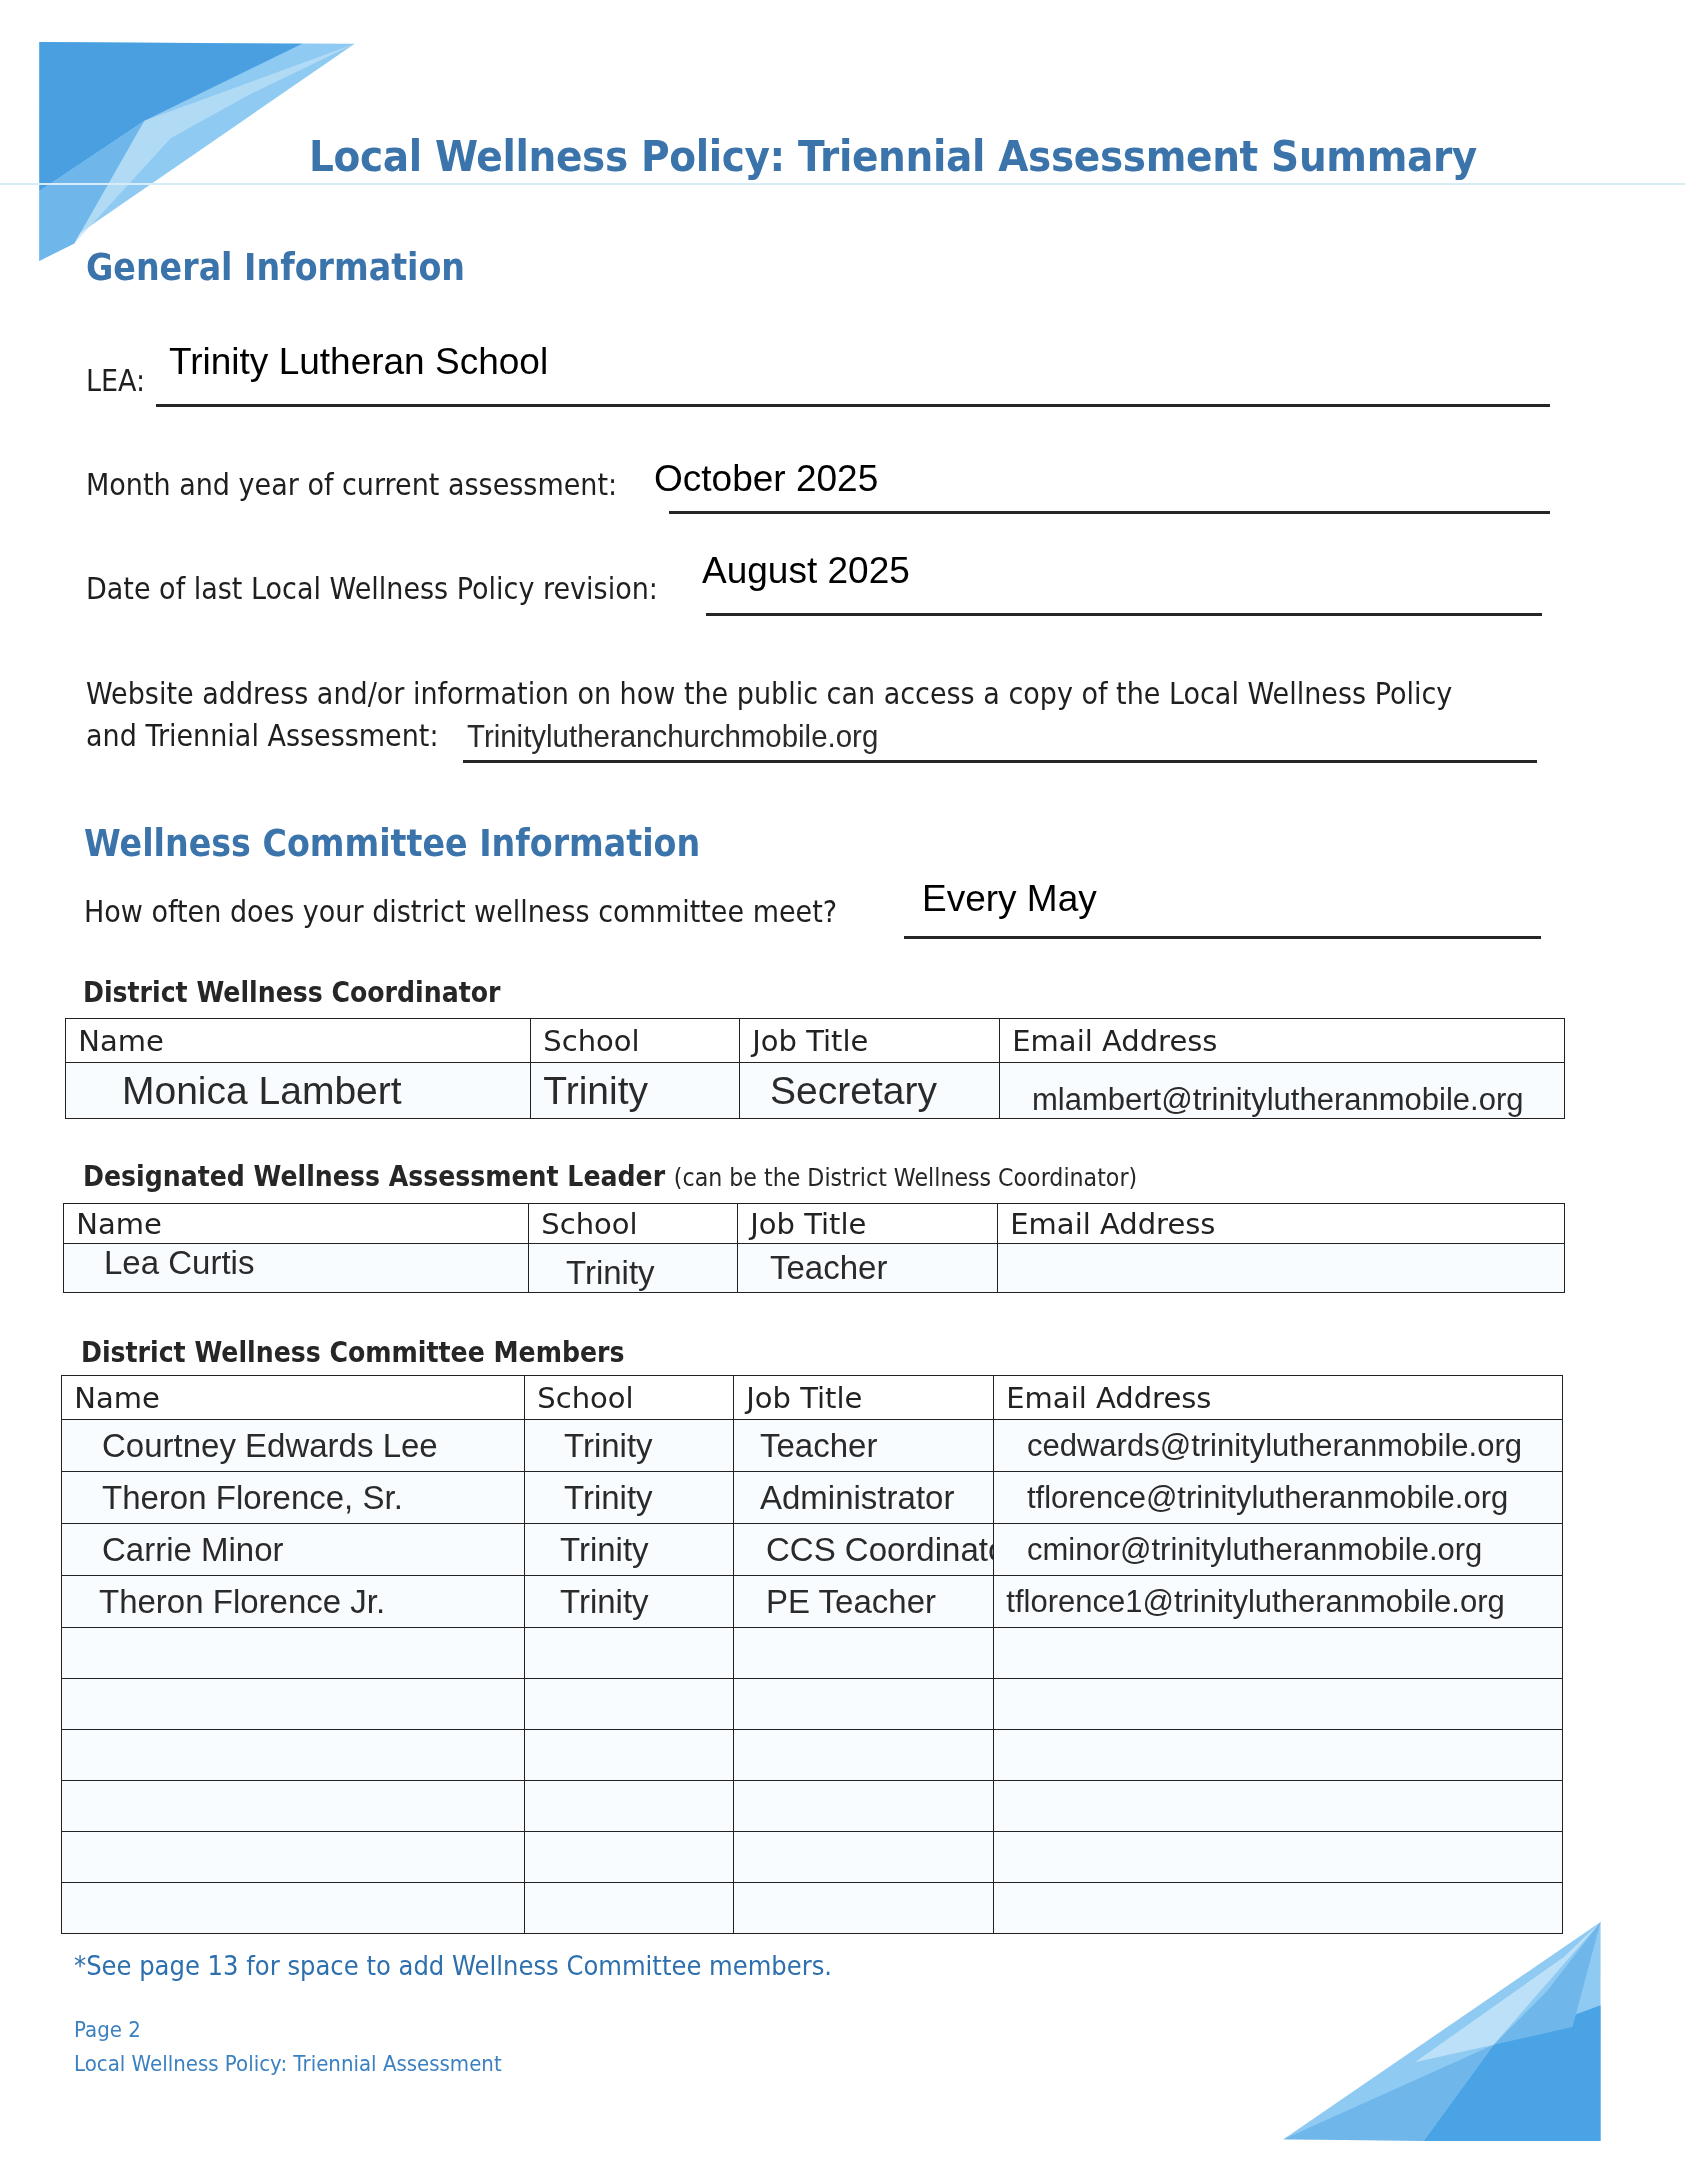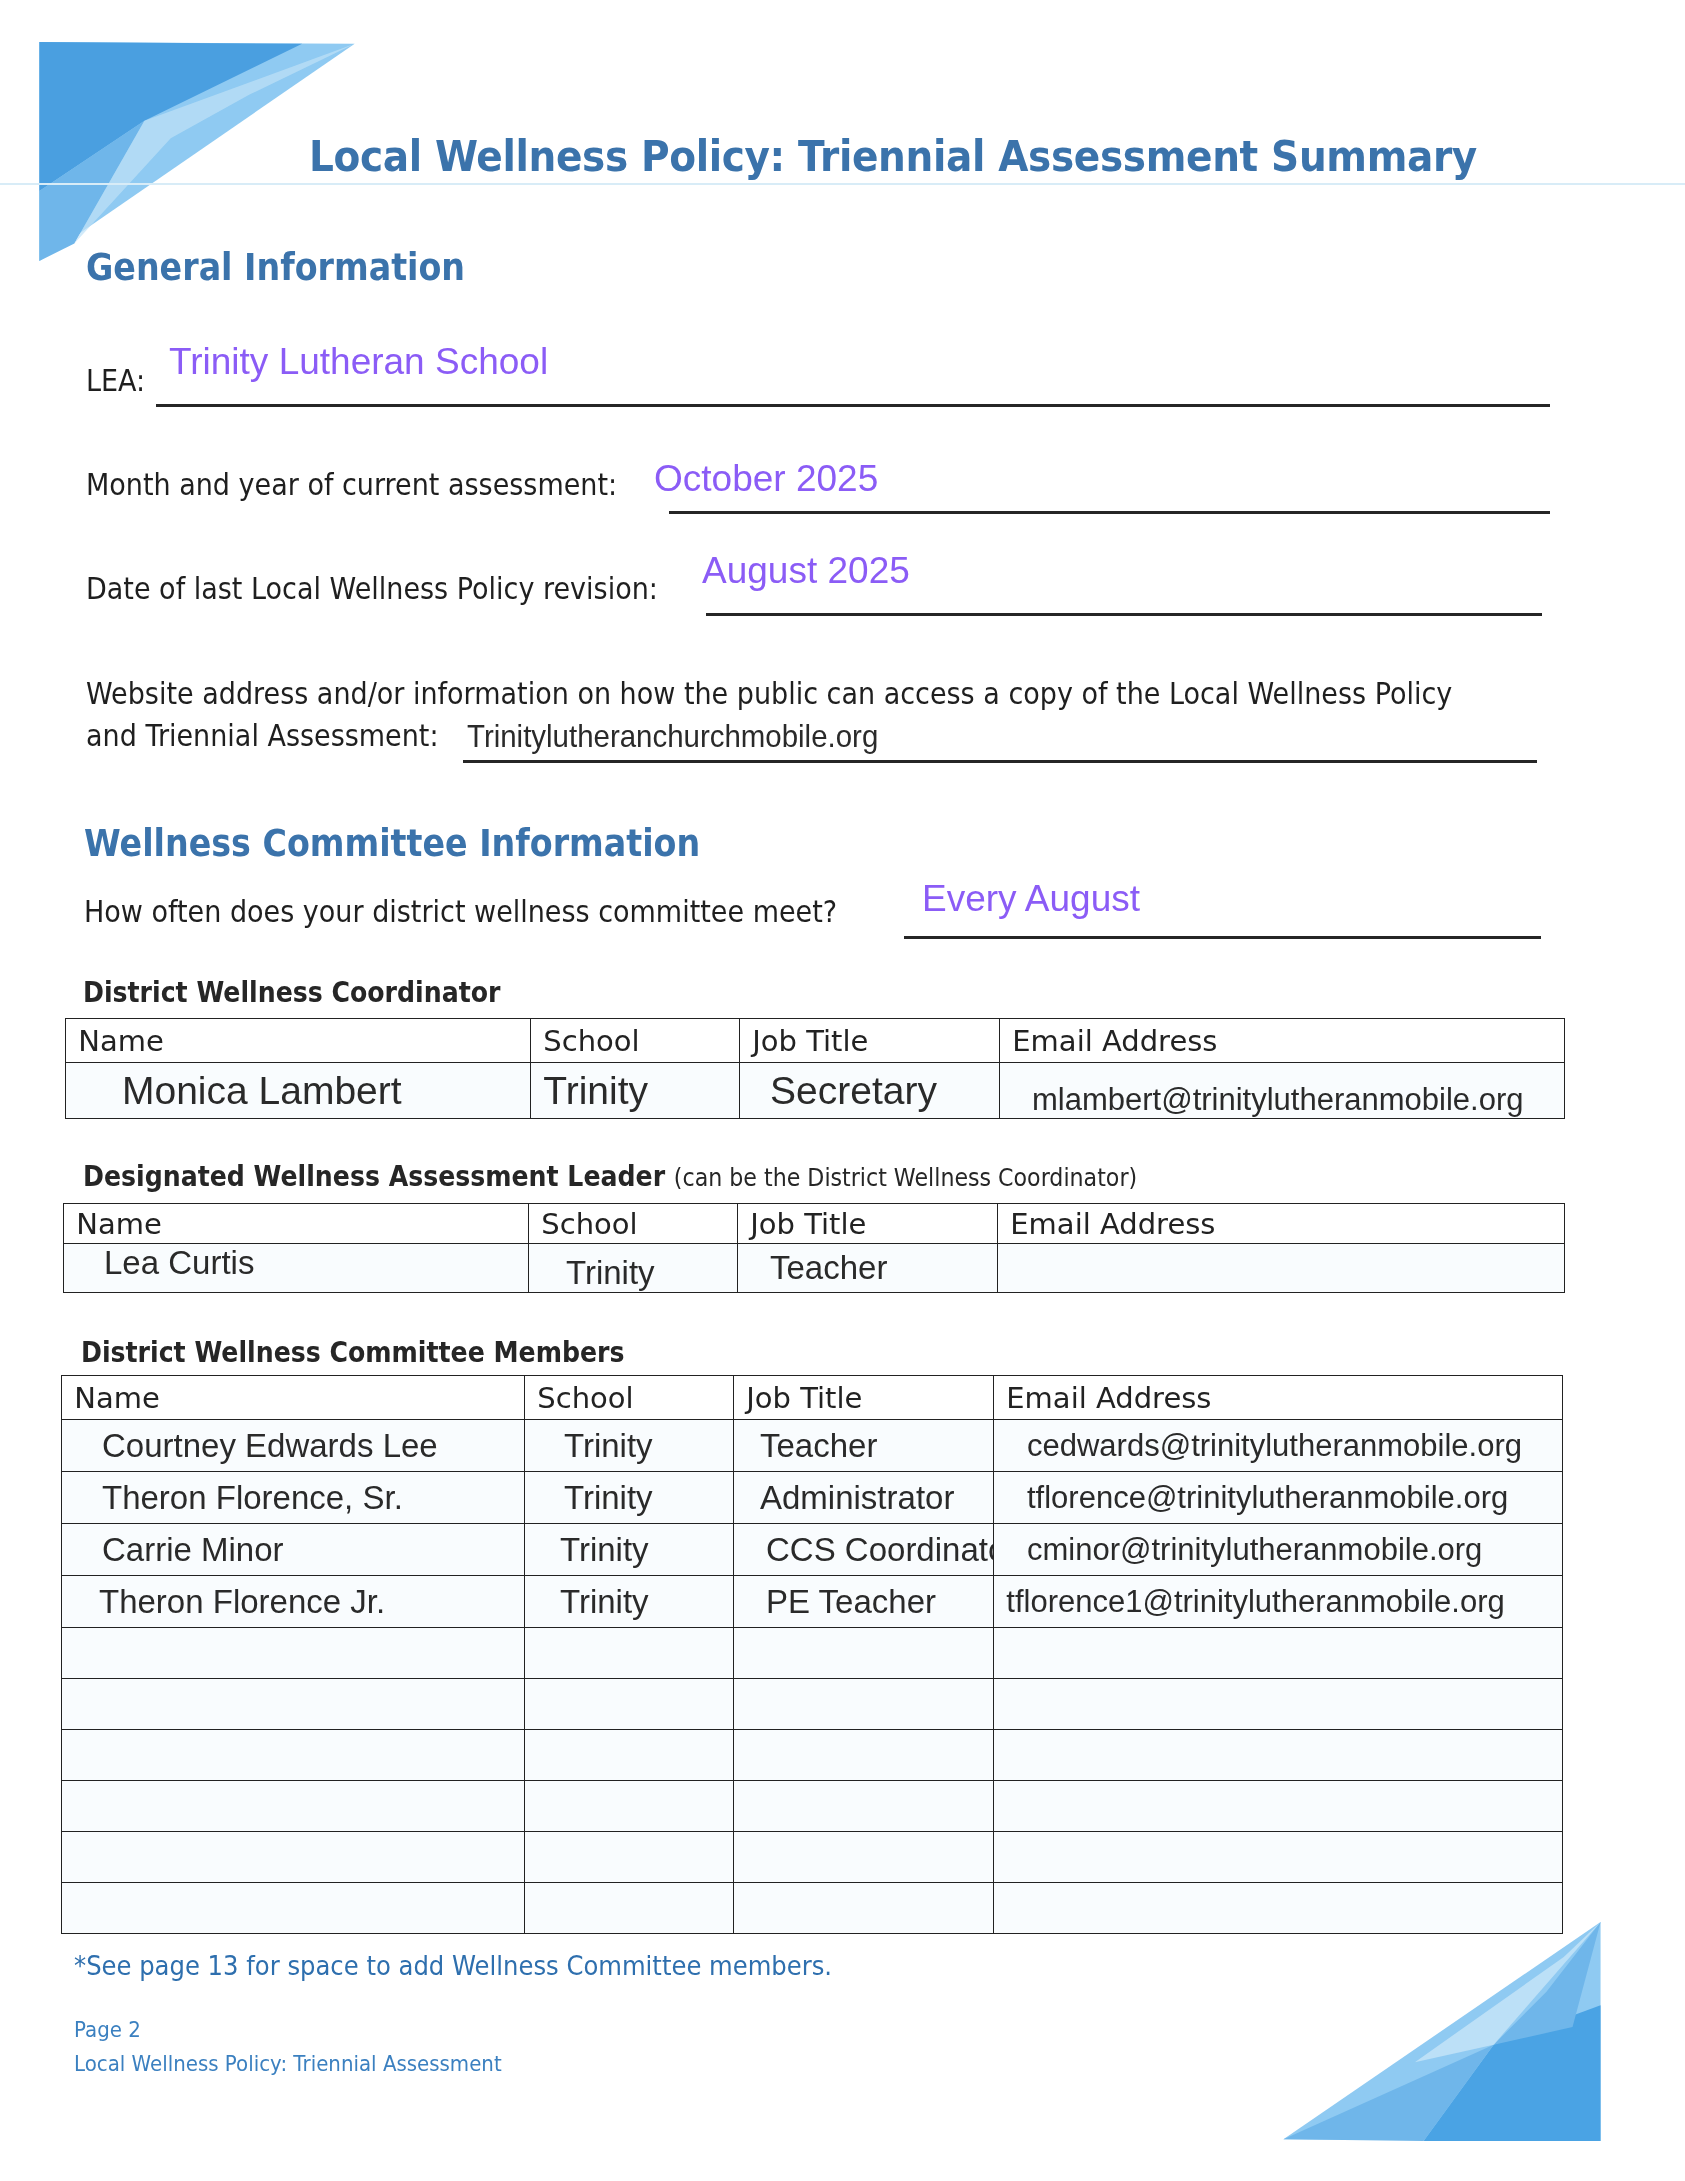--- a/index.html
+++ b/index.html
@@ -13,21 +13,21 @@
   .header-rule { left: 0; top: 183px; width: 1685px; height: 1.8px; background: #d8ecf7; }
 
   .title { left: 309px; top: 132px; font-size: 42px; font-weight: bold; color: #3b73ab;
            letter-spacing: -0.4px; transform: scaleX(0.93); transform-origin: left; white-space: nowrap;
            font-family: "DejaVu Sans", sans-serif; }
   .section-h { font-size: 37px; font-weight: bold; color: #3b73ab; white-space: nowrap;
                font-family: "DejaVu Sans", sans-serif; transform: scaleX(0.9); transform-origin: left; }
 
   .label { font-size: 30px; color: #1f1f1f; white-space: nowrap;
            font-family: "DejaVu Sans", sans-serif; transform: scaleX(0.9); transform-origin: left; }
-  .fill { font-size: 37px; color: #8b5cf6; white-space: nowrap; font-family: "Liberation Sans", sans-serif; }
+  .fill { font-size: 37px; color: #000000; white-space: nowrap; font-family: "Liberation Sans", sans-serif; }
   .fill-sm { font-size: 32px; color: #2a2a2a; white-space: nowrap; font-family: "Liberation Sans", sans-serif; }
   .line { height: 2.6px; background: #262626; }
 
   .subhead { font-size: 28px; font-weight: bold; color: #262626; white-space: nowrap;
              font-family: "DejaVu Sans", sans-serif; transform: scaleX(0.9); transform-origin: left; }
   .subhead .note { font-weight: normal; font-size: 24.6px; }
 
   table.grid { position: absolute; border-collapse: collapse; table-layout: fixed; }
   table.grid td, table.grid th { border: 1.8px solid #222; padding: 0 0 0 12.3px; overflow: hidden; white-space: nowrap;
     vertical-align: middle; }
@@ -70,21 +70,21 @@
 <div class="abs line" style="left:706px; top:613px; width:836px;"></div>
 
 <div class="abs label" style="left:86px; top:676px;">Website address and/or information on how the public can access a copy of the Local Wellness Policy</div>
 <div class="abs label" style="left:86px; top:718px;">and Triennial Assessment:</div>
 <div class="abs fill-sm" style="left:467px; top:718px; transform:scaleX(0.92); transform-origin:left;">Trinitylutheranchurchmobile.org</div>
 <div class="abs line" style="left:463px; top:760px; width:1074px;"></div>
 
 <div class="abs section-h" style="left:84px; top:822px;">Wellness Committee Information</div>
 
 <div class="abs label" style="left:84px; top:894px;">How often does your district wellness committee meet?</div>
-<div class="abs fill" style="left:922px; top:878px;">Every August</div>
+<div class="abs fill" style="left:922px; top:878px;">Every May</div>
 <div class="abs line" style="left:904px; top:936px; width:637px;"></div>
 
 <div class="abs subhead" style="left:83px; top:976px;">District Wellness Coordinator</div>
 <table class="grid" style="left:65px; top:1018px; width:1499px;">
   <colgroup>
       <col style="width:465px">
       <col style="width:209px">
       <col style="width:260px">
       <col style="width:565px">
     </colgroup>

